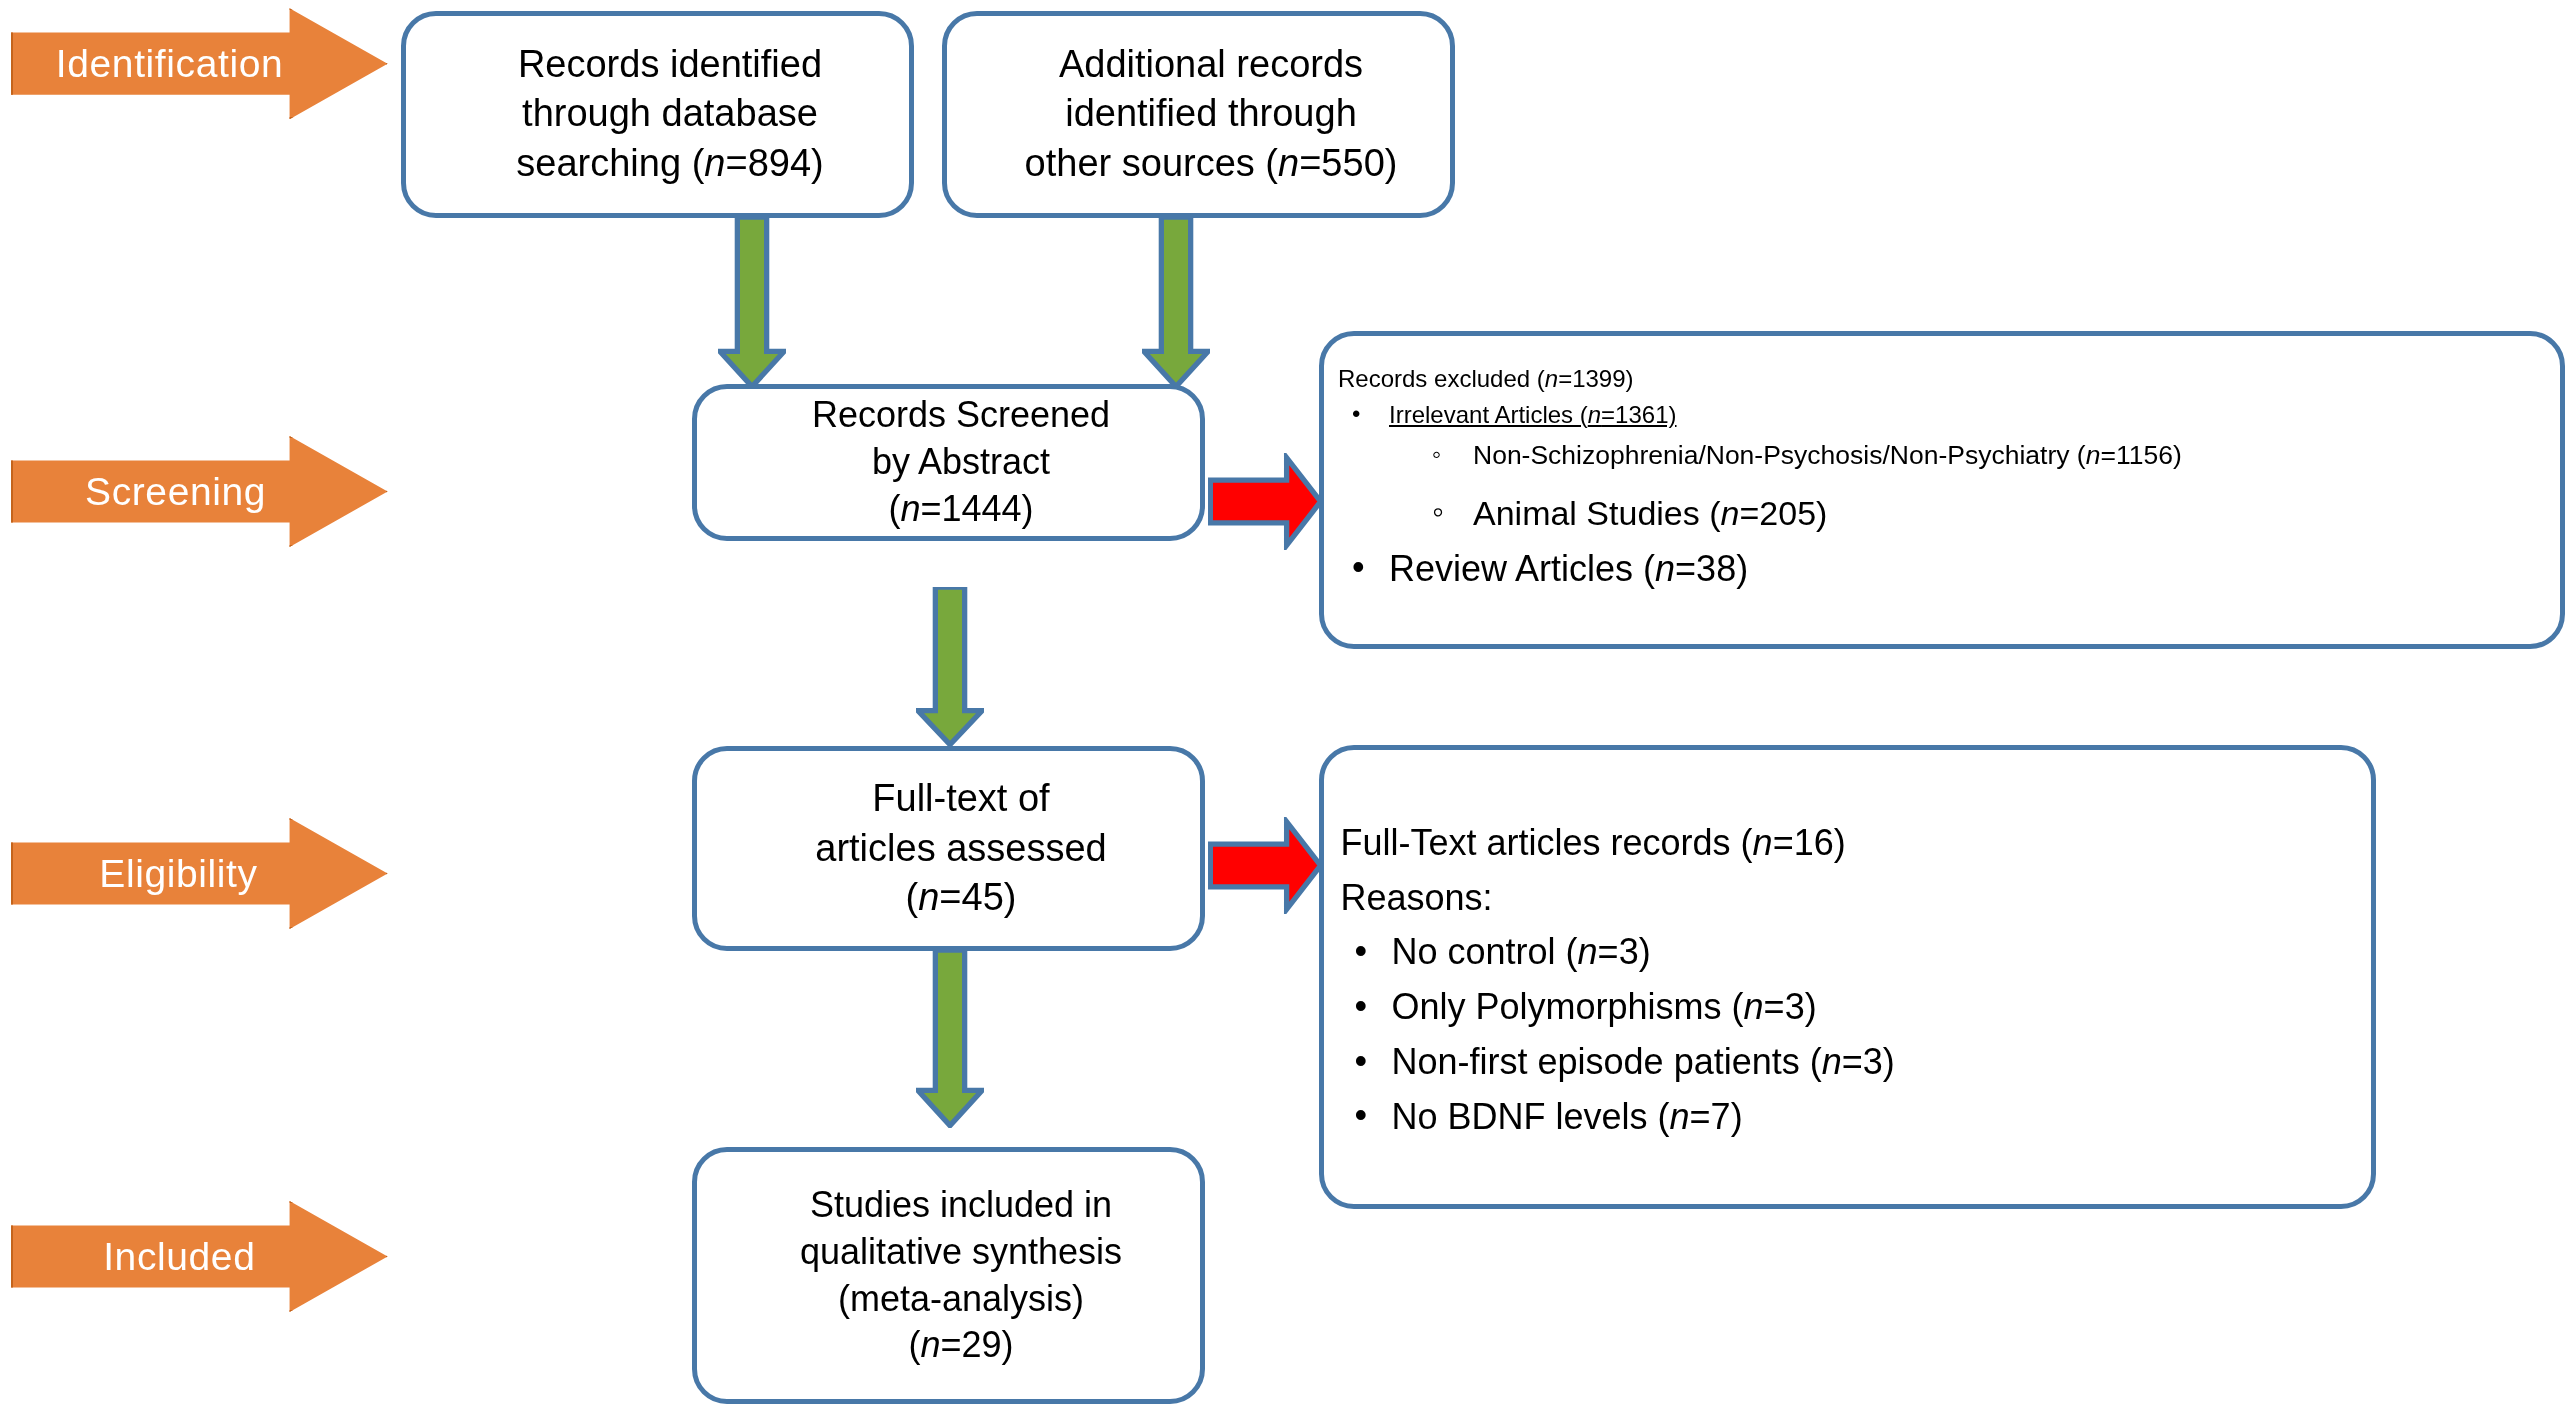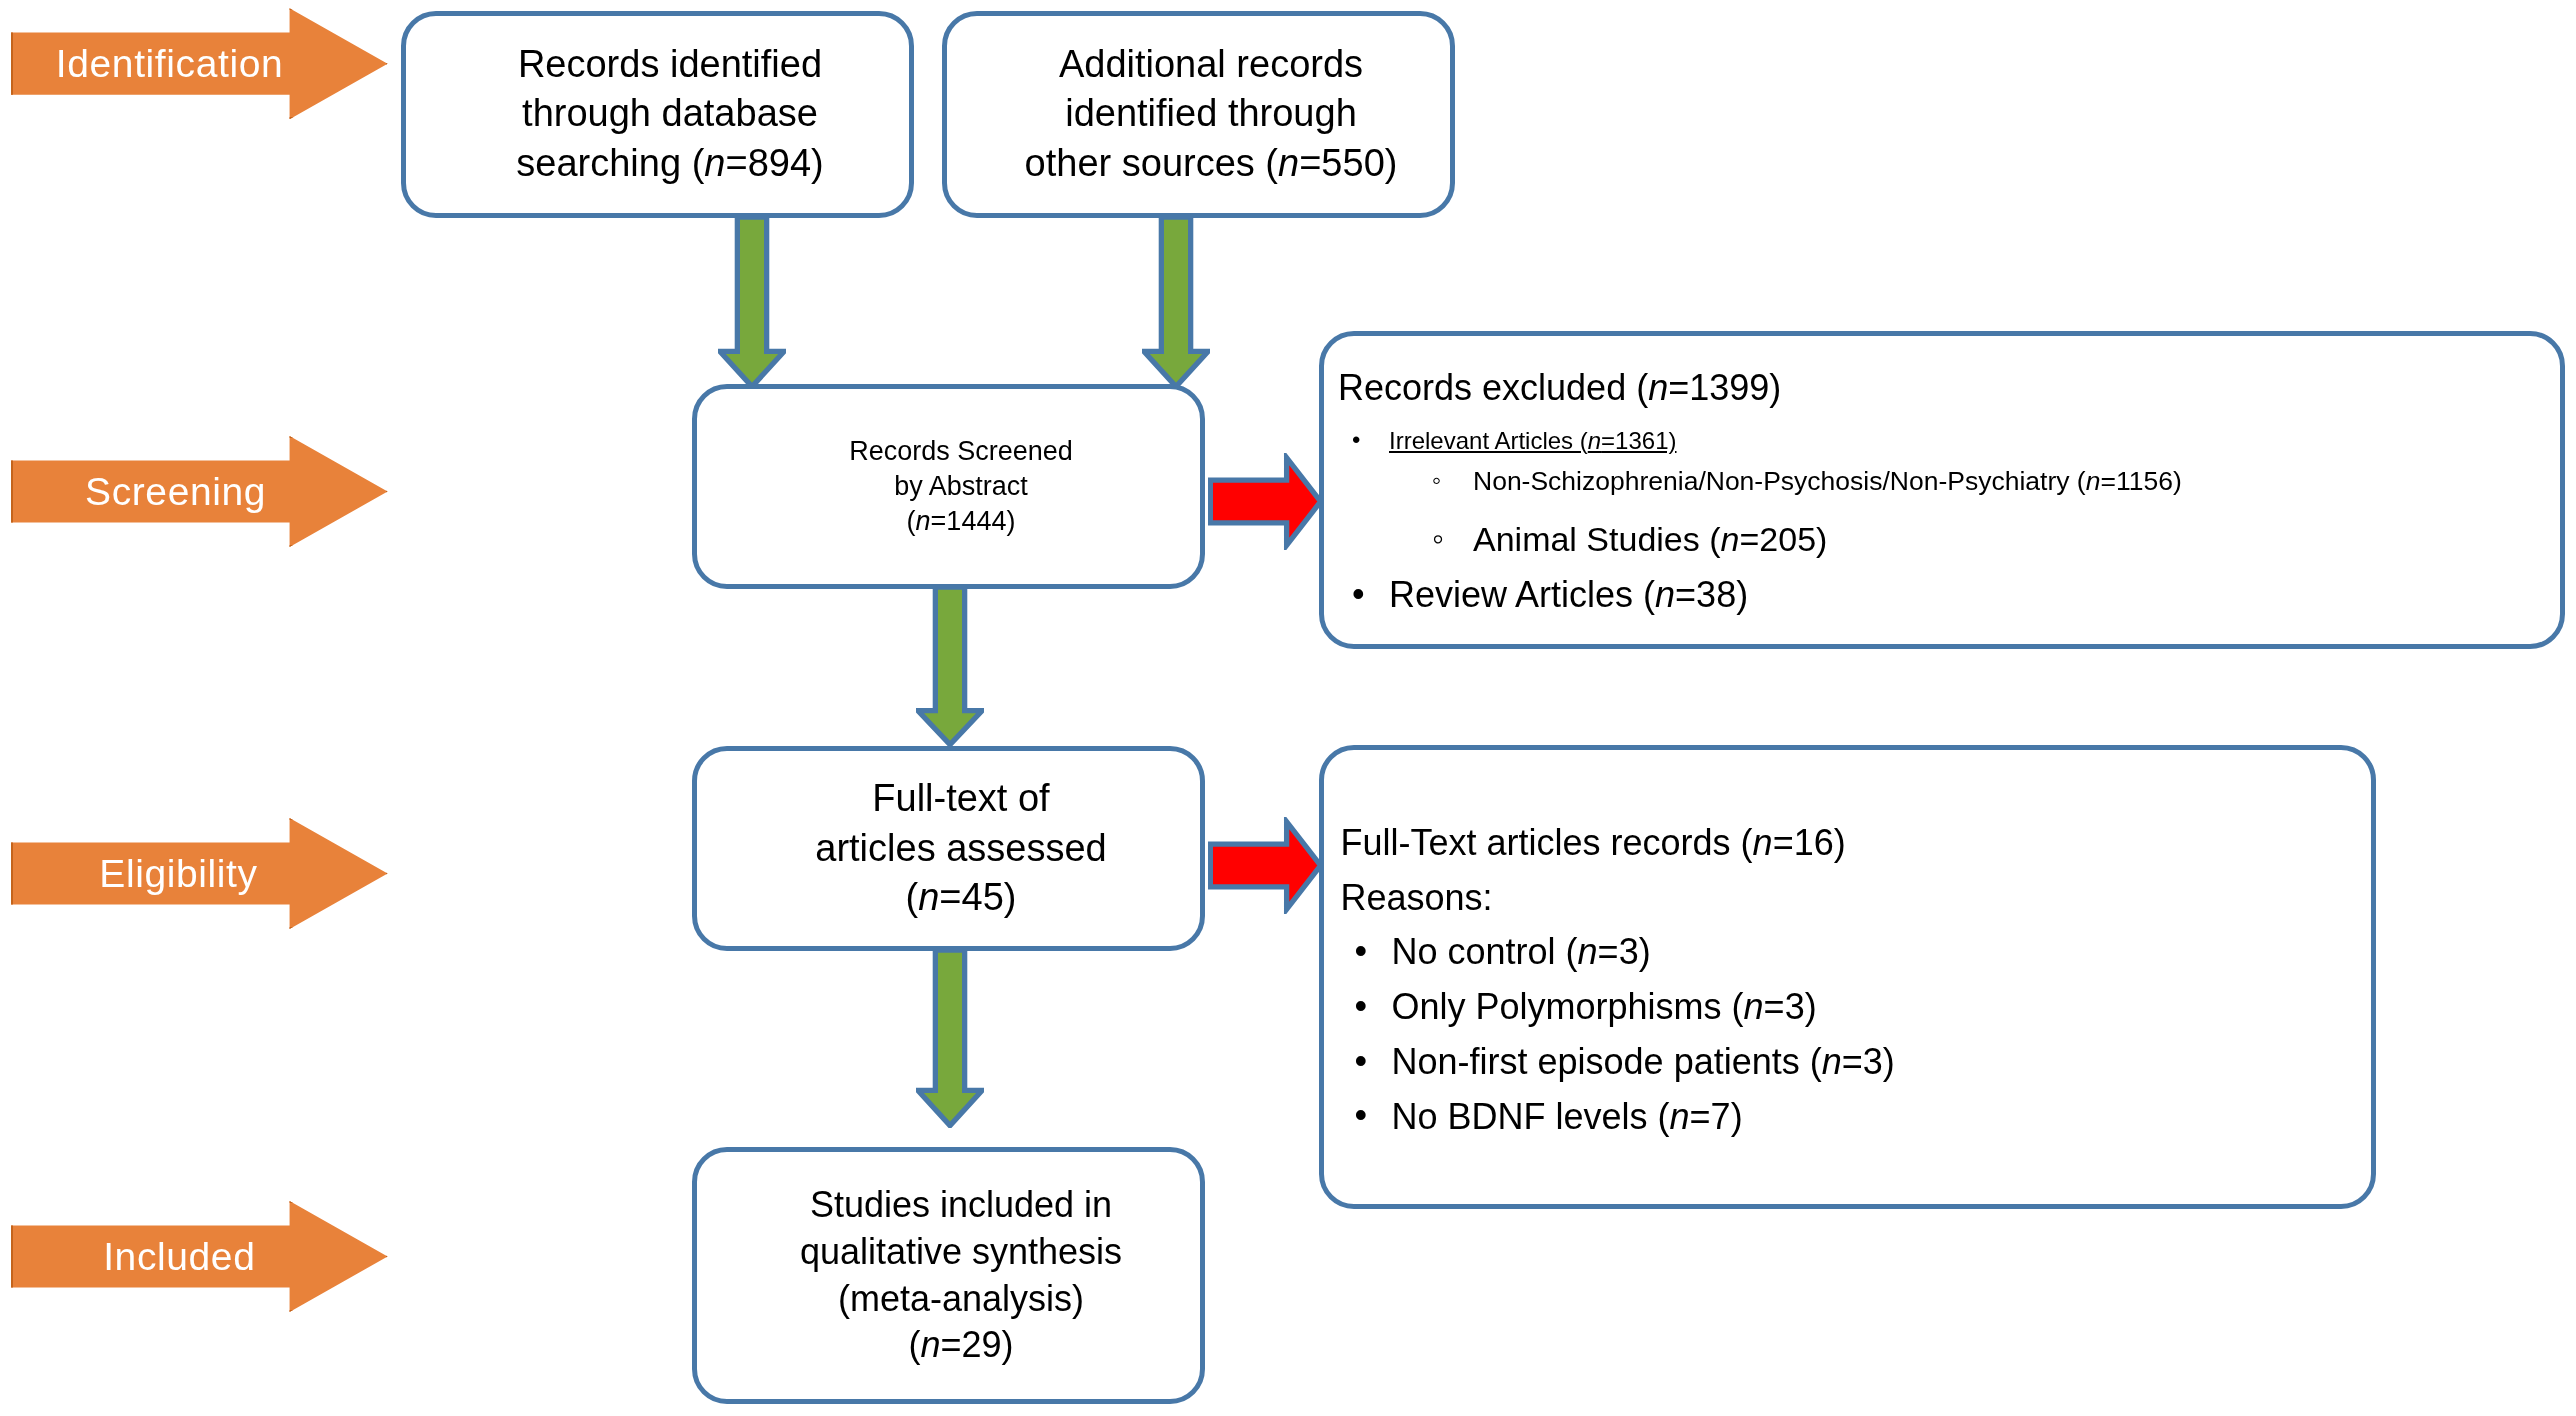--- a/index.html
+++ b/index.html
@@ -148,34 +148,34 @@
       <polygon points="33,0 83,0 83,228 113,228 58,288 3,228 33,228" fill="#78a83c" stroke="#4878a8" stroke-width="9" stroke-linejoin="miter"></polygon>
     </svg>
   </div>
 
   <div class="down-arrow" style="left:1142px; top:217px; width:68px; height:172px;">
     <svg viewBox="0 0 116 292" preserveAspectRatio="none">
       <polygon points="33,0 83,0 83,228 113,228 58,288 3,228 33,228" fill="#78a83c" stroke="#4878a8" stroke-width="9" stroke-linejoin="miter"></polygon>
     </svg>
   </div>
 
-  <div class="node" style="left:692px; top:384px; width:513px; height:205px; font-size:27px;">
+  <div class="node" style="left:692px; top:384px; width:513px; height:157px; font-size:36px;">
     <span class="ln">Records Screened</span>
     <span class="ln">by Abstract</span>
     <span class="ln"><span>(</span><span class="it">n</span><span>=1444)</span></span>
   </div>
 
   <div class="right-arrow" style="left:1208px; top:453px; width:115px; height:97px;">
     <svg viewBox="0 0 196 164" preserveAspectRatio="none">
       <polygon points="4,46 134,46 134,8 192,82 134,156 134,118 4,118" fill="#ff0000" stroke="#4878a8" stroke-width="9" stroke-linejoin="miter"></polygon>
     </svg>
   </div>
 
   <div class="node left-align" style="left:1319px; top:331px; width:1246px; height:318px; font-size:34px; padding:26px 16.5px 0 14px; line-height:1.45;">
-    <span class="blk" style="font-size:36px; margin-bottom:10px;"><span>Records excluded (</span><span class="it">n</span><span>=1399)</span></span>
+    <span class="blk" style="font-size:24px; margin-bottom:1px;"><span>Records excluded (</span><span class="it">n</span><span>=1399)</span></span>
 
     <span class="bullet-l1" style="font-size:24px;text-decoration:underline;"><span>Irrelevant Articles (</span><span class="it">n</span><span>=1361)</span></span>
 
     <span class="bullet-l2" style="font-size:26.5px; margin-top:3.5px;"><span>Non-Schizophrenia/Non-Psychosis/Non-Psychiatry (</span><span class="it">n</span><span>=1156)</span></span>
 
     <span class="bullet-l2" style="font-size:34px; margin-top:14px;"><span>Animal Studies (</span><span class="it">n</span><span>=205)</span></span>
 
     <span class="bullet-l1" style="font-size:36px; margin-top:4.7px;"><span>Review Articles (</span><span class="it">n</span><span>=38)</span></span>
   </div>
 

